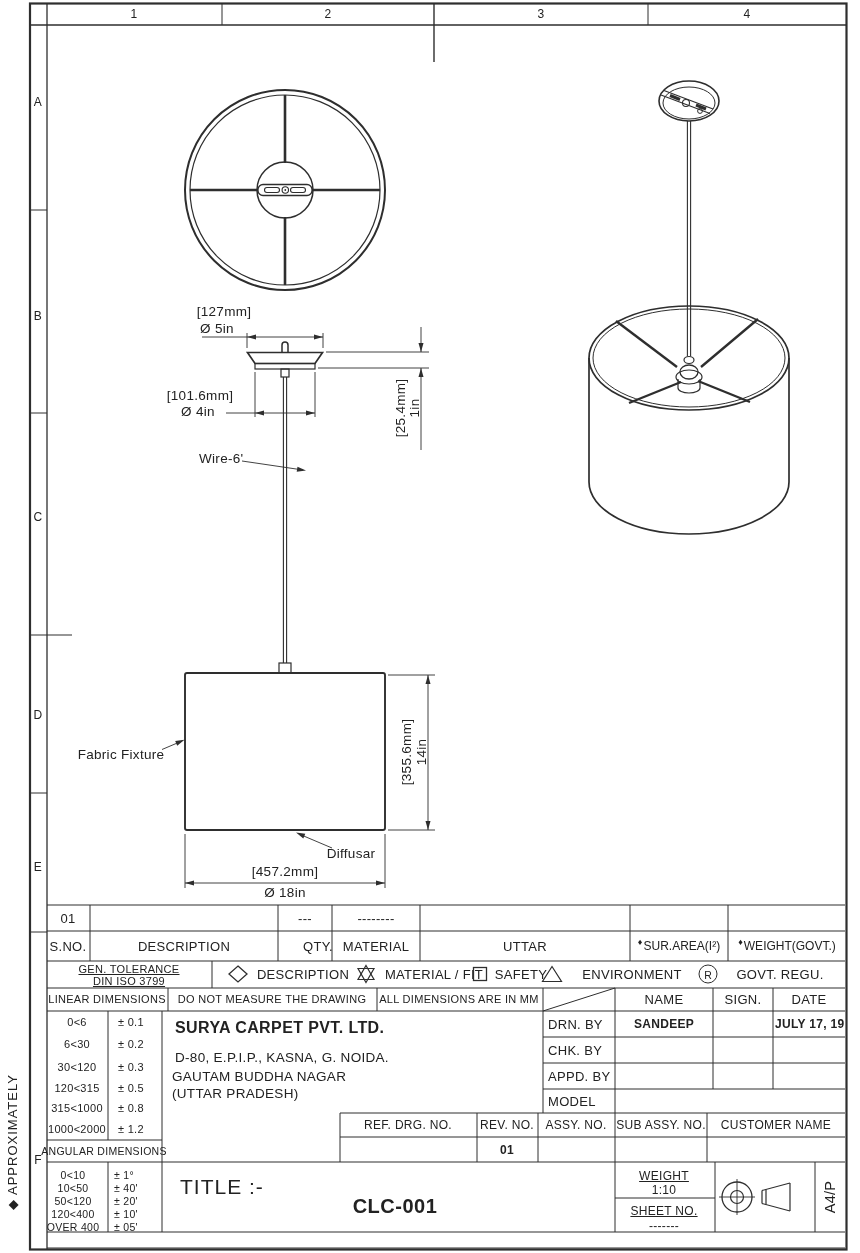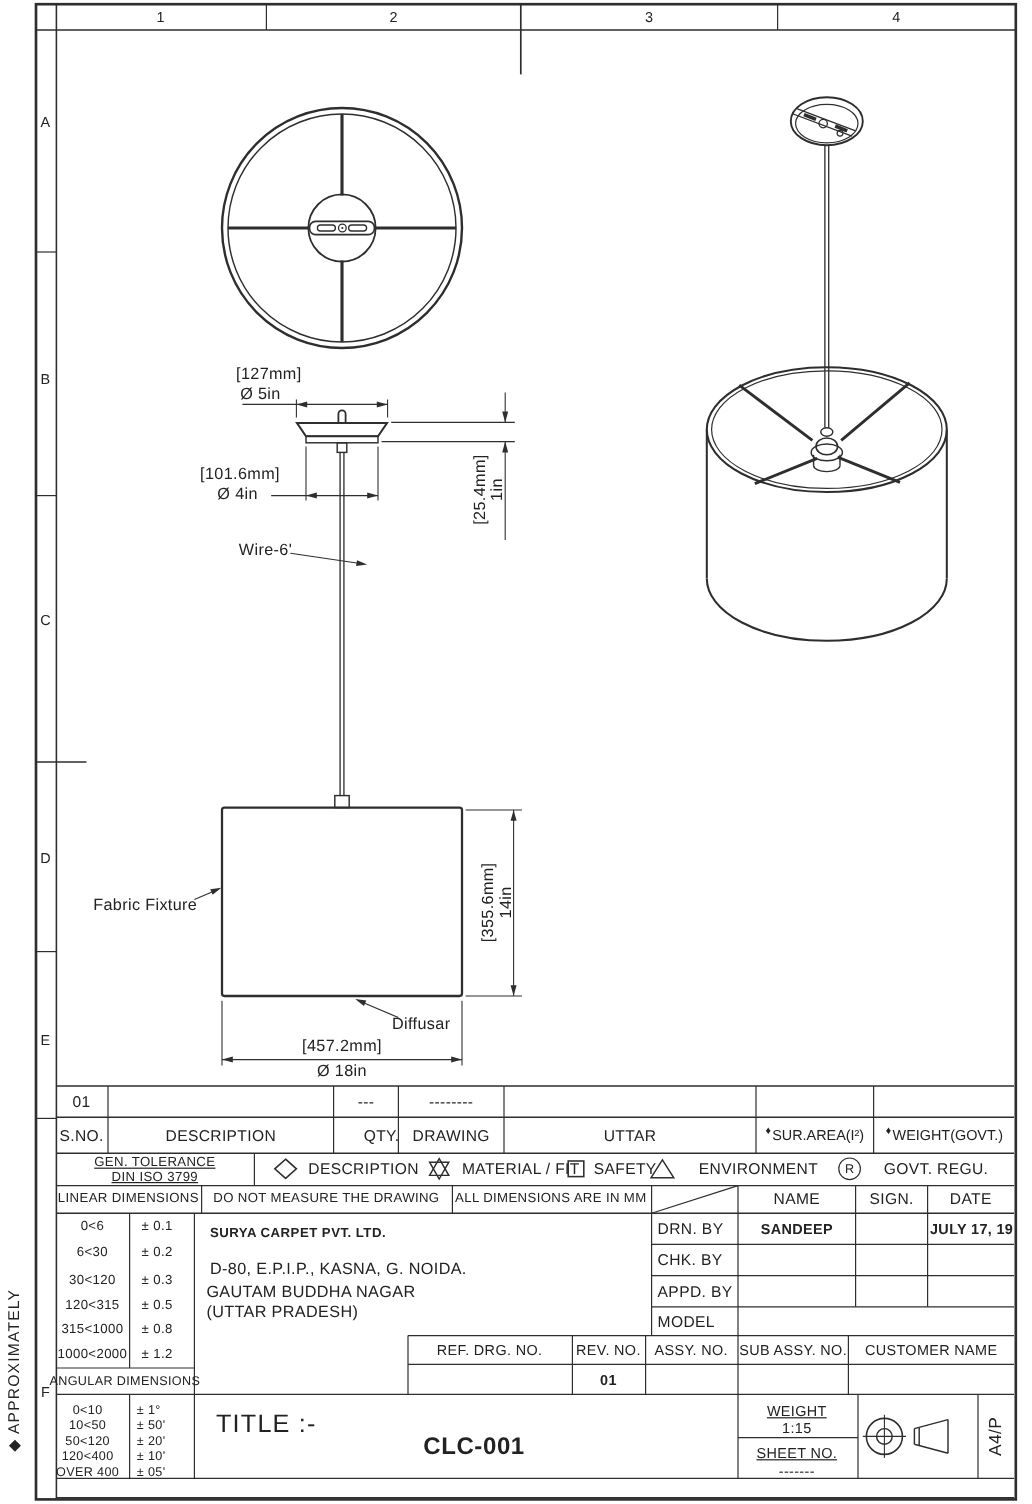--- a/index.html
+++ b/index.html
@@ -5,21 +5,21 @@
   html,body{margin:0;padding:0;background:#fff;}
   .sheet{position:relative;width:860px;height:1253px;background:#ffffff;overflow:hidden;
          font-family:"Liberation Sans","DejaVu Sans",sans-serif;color:#222;}
   svg.art{position:absolute;left:0;top:0;}
   .t {position:absolute;transform:translate(-50%,-50%);white-space:nowrap;color:#222;letter-spacing:.3px;}
   .tl{position:absolute;transform:translate(0,-50%);white-space:nowrap;color:#222;letter-spacing:.3px;}
   .rot{transform:translate(-50%,-50%) rotate(-90deg);}
   .u{text-decoration:underline;}
   .b{font-weight:bold;}
   .f10{font-size:10.5px;} .f11{font-size:11px;} .f12{font-size:12px;}
-  .f13{font-size:13px;} .f14{font-size:13.5px;} .f16{font-size:11px;} .f20{font-size:20px;}
+  .f13{font-size:13px;} .f14{font-size:13.5px;} .f16{font-size:16px;} .f20{font-size:20px;}
   .clip{overflow:hidden;}
   .legend-item{position:absolute;transform:translate(-50%,-50%);display:flex;align-items:center;}
   .flexc{position:absolute;display:flex;align-items:center;justify-content:center;transform:translate(-50%,-50%);}
   .marker{font-size:9px;margin-right:1px;transform:translateY(-4px);}
   .rcirc{width:17px;height:17px;border:1.4px solid #2e2e2e;border-radius:50%;display:flex;
          align-items:center;justify-content:center;font-size:10.5px;color:#222;}
 </style>
 </head>
 <body>
 
@@ -209,21 +209,21 @@
   <div class="t rot f14" style="left:421px;top:752px">14in</div>
   <div class="t f14" style="left:285px;top:871px">[457.2mm]</div>
   <div class="t f14" style="left:285px;top:892px">Ø 18in</div>
 
   <div class="t f13" style="left:68px;top:918px">01</div>
   <div class="t f13" style="left:305px;top:918px">---</div>
   <div class="t f13" style="left:376px;top:918px">--------</div>
   <div class="t f13" style="left:68px;top:946px">S.NO.</div>
   <div class="t f13" style="left:184px;top:946px">DESCRIPTION</div>
   <div class="t f13" style="left:318px;top:946px">QTY.</div>
-  <div class="t f13" style="left:376px;top:946px">DRAWING</div>
+  <div class="t f13" style="left:376px;top:946px">MATERIAL</div>
   <div class="t f13" style="left:525px;top:946px">UTTAR</div>
   <div class="flexc" style="left:679px;top:946px">
     <span class="marker">♦</span>
     <span class="f12">SUR.AREA(I²)</span>
   </div>
   <div class="flexc" style="left:787px;top:946px">
     <span class="marker">♦</span>
     <span class="f12">WEIGHT(GOVT.)</span>
   </div>
 
@@ -295,29 +295,29 @@
   <div class="t f12" style="left:507px;top:1125px">REV. NO.</div>
   <div class="t f12" style="left:576px;top:1125px">ASSY. NO.</div>
   <div class="t f12" style="left:661px;top:1125px">SUB ASSY. NO.</div>
   <div class="t f12" style="left:776px;top:1125px">CUSTOMER NAME</div>
   <div class="t f12 b" style="left:507px;top:1150px">01</div>
 
   <div class="t f10" style="left:104px;top:1151px">ANGULAR DIMENSIONS</div>
   <div class="t f10" style="left:73px;top:1175px">0&lt;10</div>
   <div class="tl f10" style="left:114px;top:1175px">± 1°</div>
   <div class="t f10" style="left:73px;top:1188px">10&lt;50</div>
-  <div class="tl f10" style="left:114px;top:1188px">± 50'</div>
+  <div class="tl f10" style="left:114px;top:1188px">± 40'</div>
   <div class="t f10" style="left:73px;top:1201px">50&lt;120</div>
   <div class="tl f10" style="left:114px;top:1201px">± 20'</div>
   <div class="t f10" style="left:73px;top:1214px">120&lt;400</div>
   <div class="tl f10" style="left:114px;top:1214px">± 10'</div>
   <div class="t f10" style="left:73px;top:1227px">OVER 400</div>
   <div class="tl f10" style="left:114px;top:1227px">± 05'</div>
 
   <div class="tl" style="left:180px;top:1187px;font-size:21px;letter-spacing:1px">TITLE :-</div>
   <div class="t f20 b" style="left:395px;top:1206px;letter-spacing:.5px">CLC-001</div>
   <div class="t f12 u" style="left:664px;top:1176px">WEIGHT</div>
-  <div class="t f12" style="left:664px;top:1190px">1:15</div>
+  <div class="t f12" style="left:664px;top:1190px">1:10</div>
   <div class="t f12 u" style="left:664px;top:1211px">SHEET NO.</div>
   <div class="t f12" style="left:664px;top:1226px">-------</div>
   <div class="t rot" style="left:830px;top:1197px;font-size:14.5px">A4/P</div>
 
 </div>
 
 </body></html>

